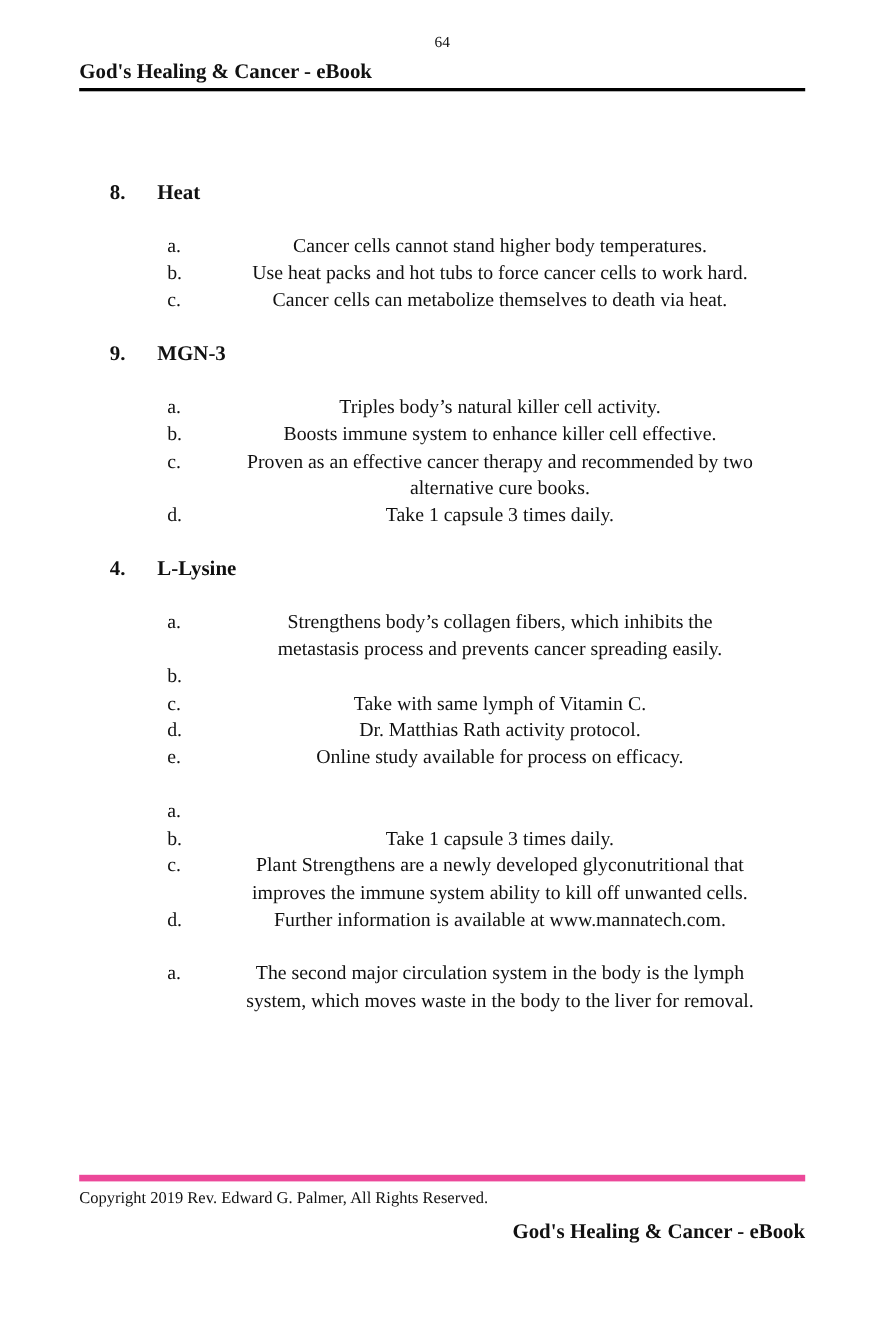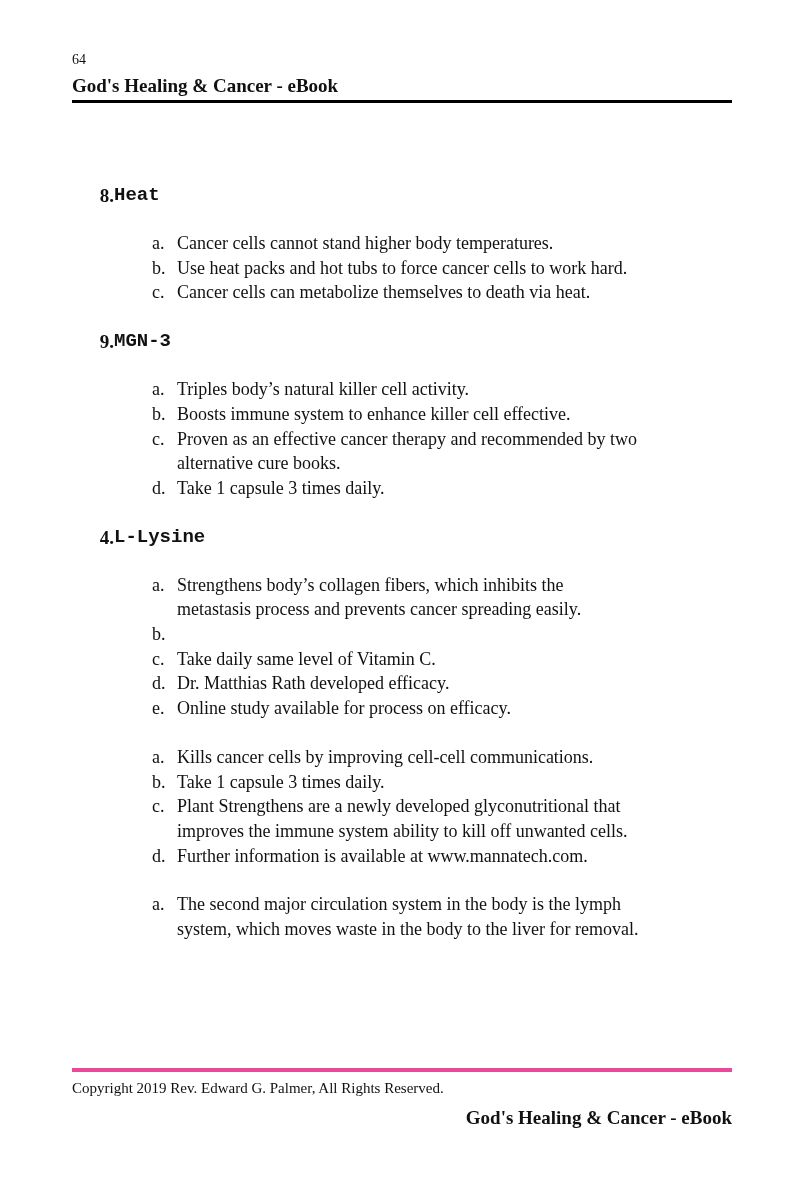--- a/index.html
+++ b/index.html
@@ -12,22 +12,22 @@
     width: 800px;
     height: 1200px;
     background: #ffffff;
     color: #111111;
     font-family: "Liberation Serif", "DejaVu Serif", serif;
     overflow: hidden;
     box-sizing: border-box;
     padding: 0 68px 0 72px;
   }
   .page-number {
-    margin-top: 52px;
-    text-align: left;
+    margin-top: 32px;
+    text-align: center;
     font-size: 14px;
     line-height: 16px;
   }
   .header-title {
     margin-top: 6px;
     font-size: 19px;
     font-weight: bold;
     line-height: 24px;
     padding-bottom: 2px;
     border-bottom: 3px solid #000000;
@@ -45,45 +45,45 @@
     line-height: 25px;
     margin-bottom: 23px;
   }
   .sec-num {
     display: inline-block;
     width: 42px;
     text-align: right;
     flex: 0 0 42px;
   }
   .sec-title {
-    margin-left: 0;
-    font-family: Liberation Mono, monospace;
+    margin-left: 29px;
   }
   .item {
     display: flex;
     font-size: 18px;
     line-height: 24.7px;
   }
   .item-letter {
     display: inline-block;
     margin-left: 80px;
     width: 25px;
     flex: 0 0 25px;
   }
   .item-text {
     display: inline-block;
     width: 585px;
     white-space: pre-line;
+    text-align: center;
   }
   .footer {
     position: absolute;
     left: 72px;
     right: 68px;
     top: 1068px;
-    border-top: 4px solid #ec4899;
+    border-top: 6px solid #ec4899;
   }
   .footer-copyright {
     padding-top: 6px;
     font-size: 15px;
     line-height: 20px;
   }
   .footer-title {
     margin-top: 8px;
     text-align: right;
     font-size: 19px;
@@ -163,40 +163,39 @@
     <span class="item-text">Strengthens body’s collagen fibers, which inhibits the
 metastasis process and prevents cancer spreading easily.</span>
   </div>
 
   <div class="item">
     <span class="item-letter">b.</span>
   </div>
 
   <div class="item">
     <span class="item-letter">c.</span>
-    <span class="item-text">Take daily same level of Vitamin C.</span>
+    <span class="item-text">Take with same lymph of Vitamin C.</span>
   </div>
 
   <div class="item">
     <span class="item-letter">d.</span>
-    <span class="item-text">Dr. Matthias Rath developed efficacy.</span>
+    <span class="item-text">Dr. Matthias Rath activity protocol.</span>
   </div>
 
   <div class="item">
     <span class="item-letter">e.</span>
     <span class="item-text">Online study available for process on efficacy.</span>
   </div>
 </div>
   </section>
 
   <section class="section">
     <div class="items">
   <div class="item">
     <span class="item-letter">a.</span>
-    <span class="item-text">Kills cancer cells by improving cell-cell communications.</span>
   </div>
 
   <div class="item">
     <span class="item-letter">b.</span>
     <span class="item-text">Take 1 capsule 3 times daily.</span>
   </div>
 
   <div class="item">
     <span class="item-letter">c.</span>
     <span class="item-text">Plant Strengthens are a newly developed glyconutritional that

